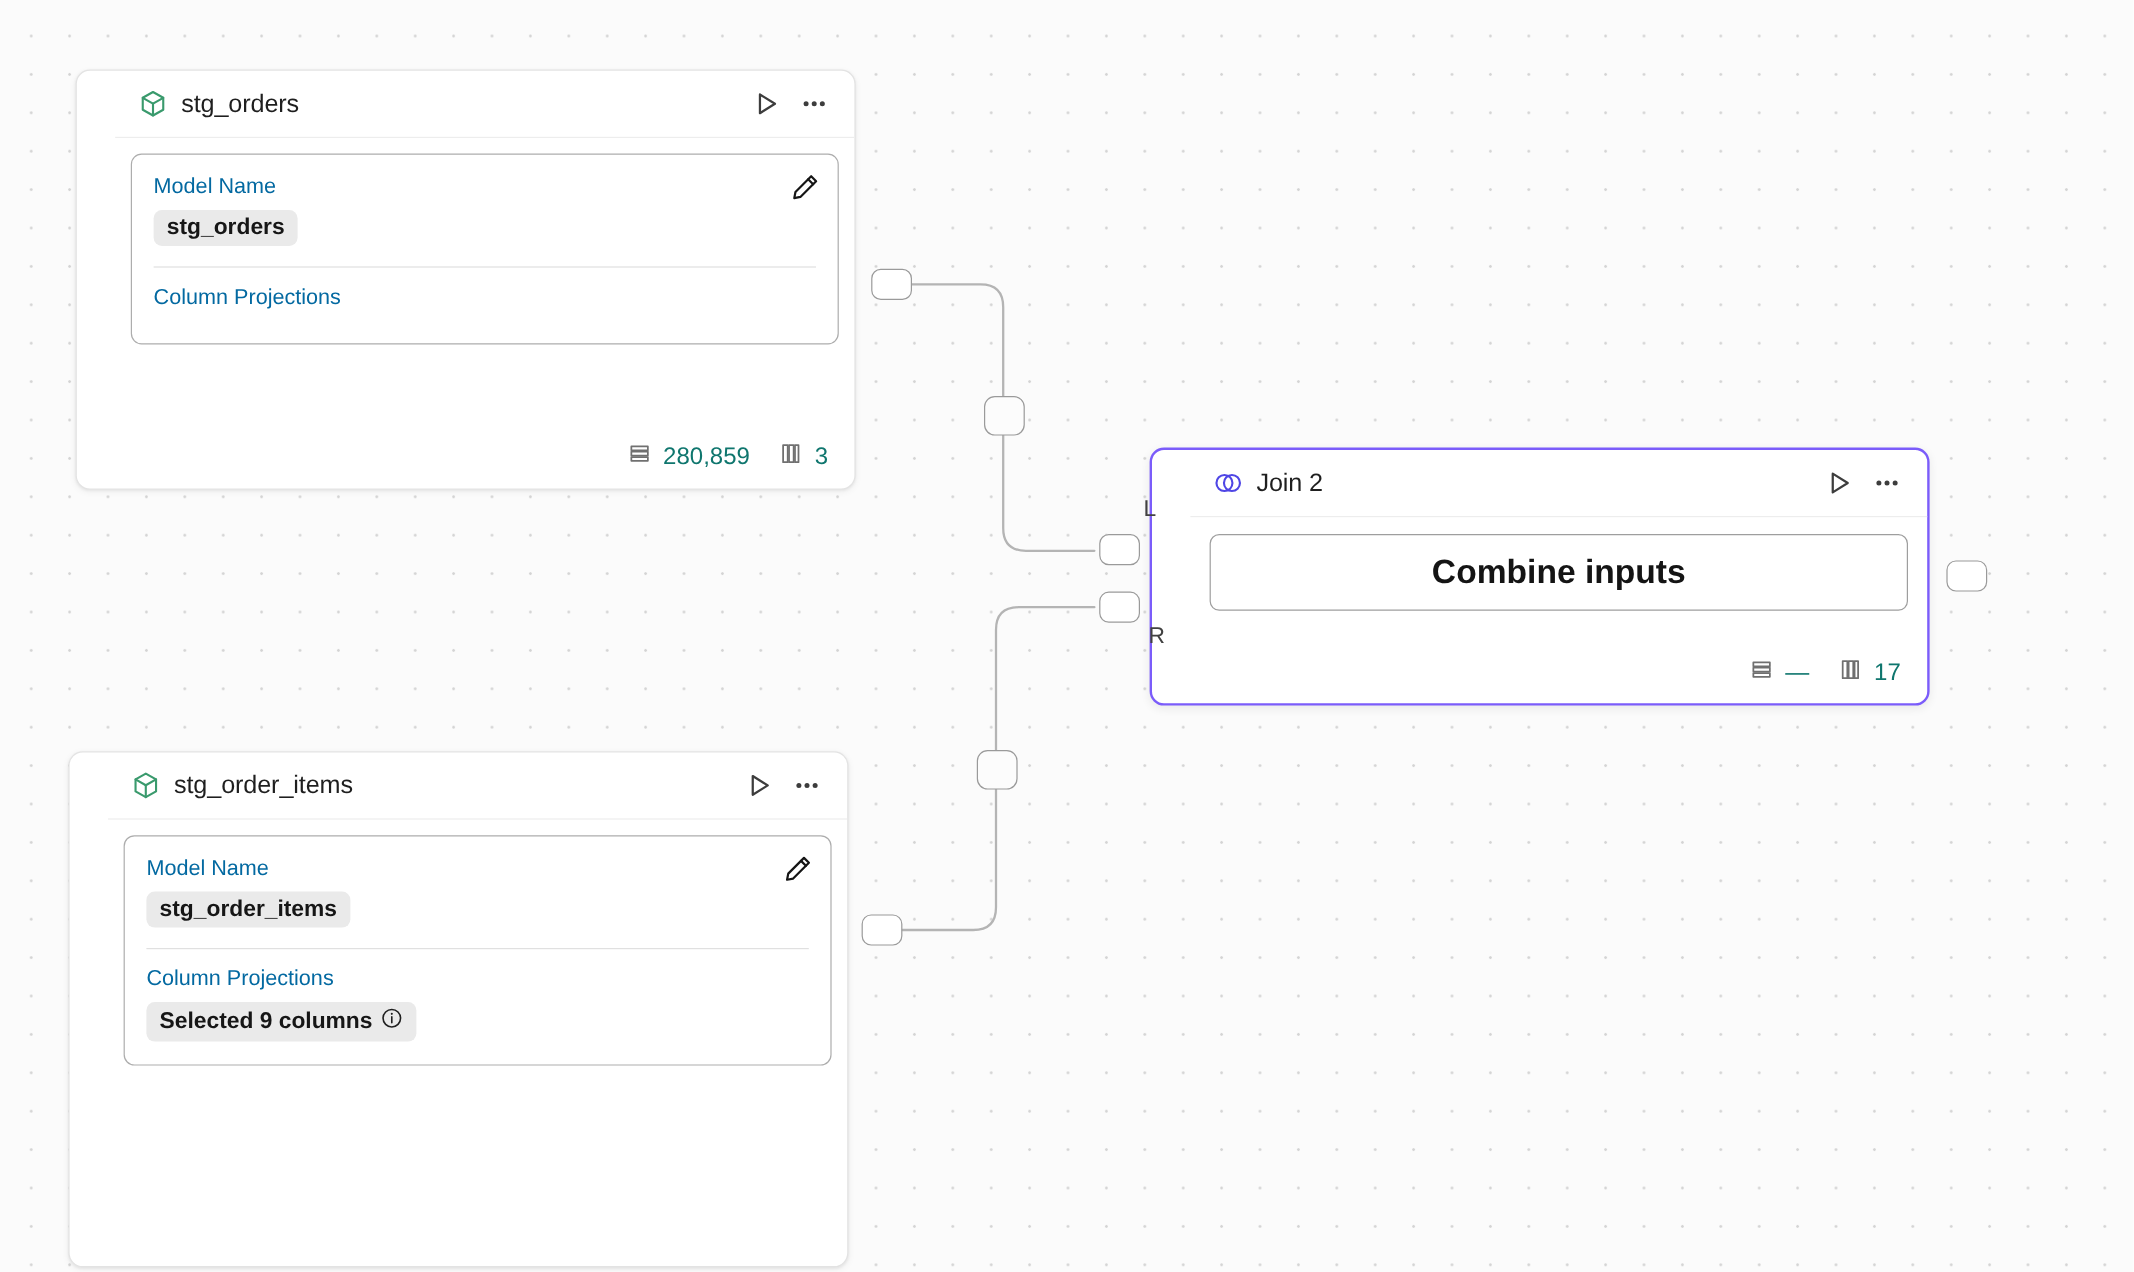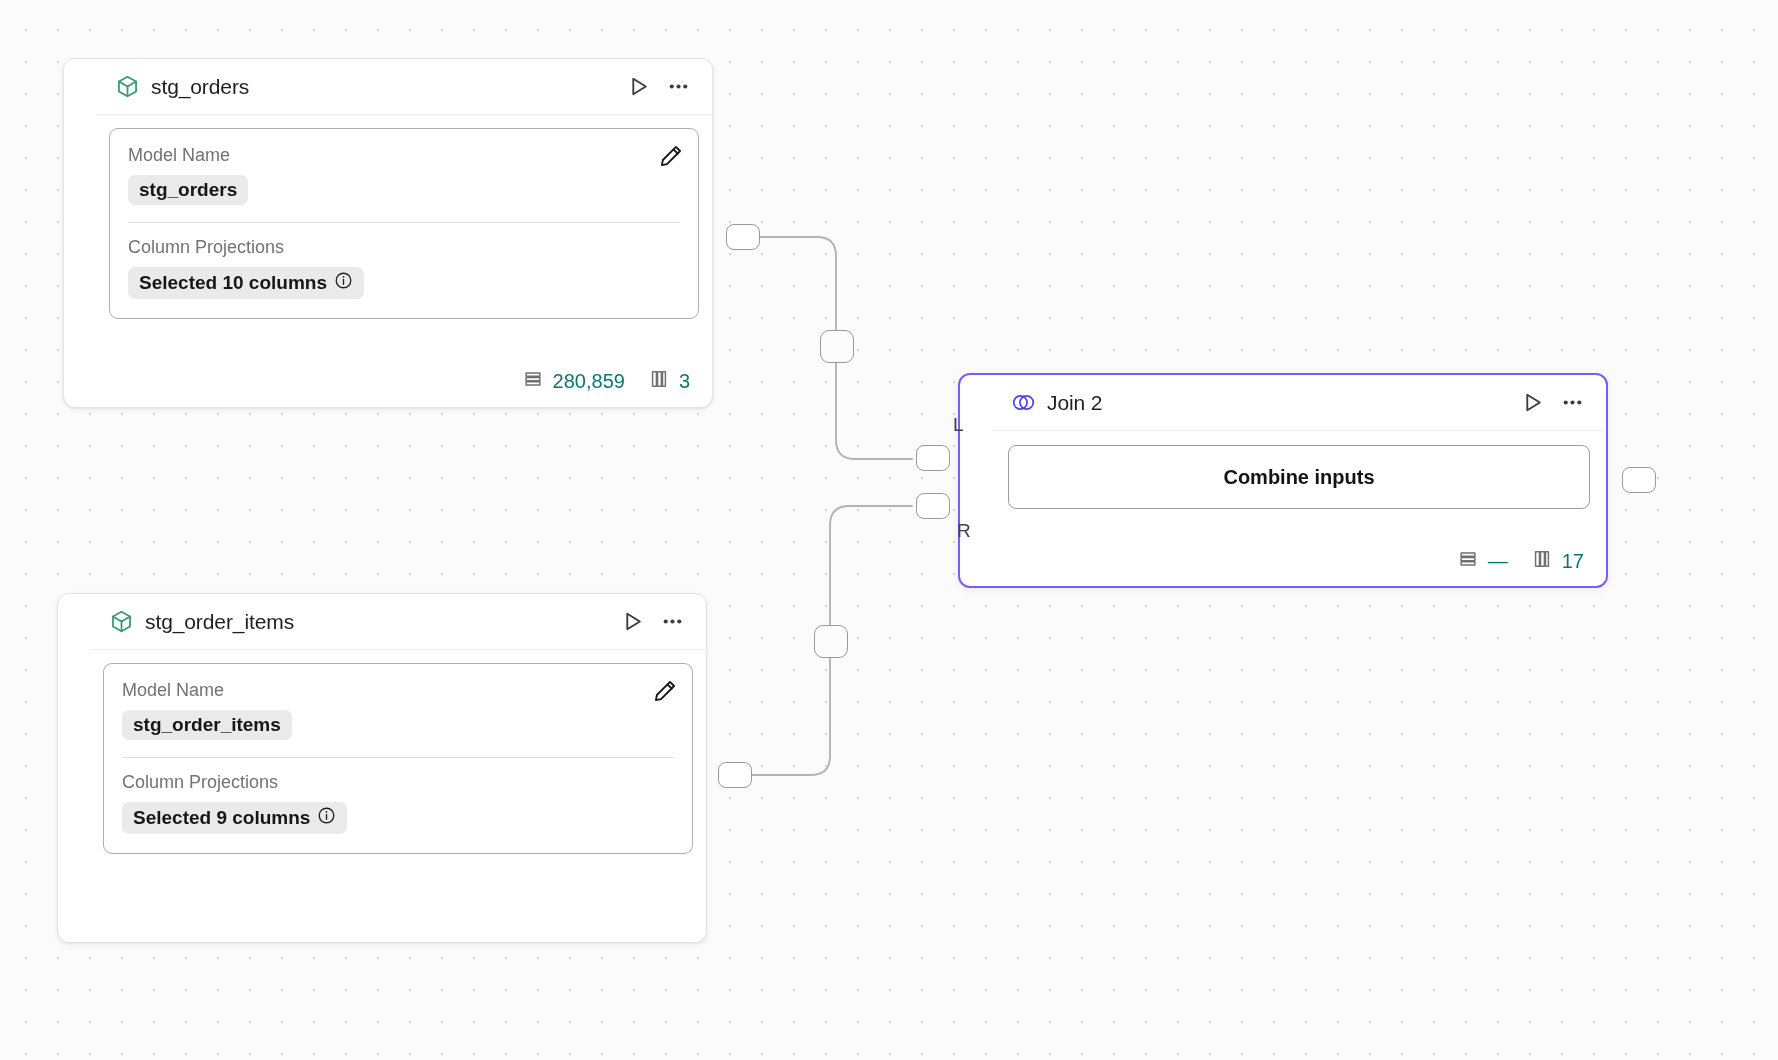--- a/index.html
+++ b/index.html
@@ -69,21 +69,21 @@
   }
   .inner-panel {
     border: 1px solid #adadad;
     border-radius: 9px;
     padding: 16px 18px 19px 18px;
     position: relative;
     background: #fff;
   }
   .field-label {
     font-size: 18px;
-    color: #737373;
+    color: #0369a1;
     margin-bottom: 9px;
   }
   .chip {
     display: inline-flex;
     align-items: center;
     gap: 7px;
     background: #eaeaea;
     border-radius: 7px;
     padding: 4px 11px;
     font-size: 19px;
@@ -122,21 +122,21 @@
 
   .combine-btn {
     width: 100%;
     border: 1px solid #9e9e9e;
     border-radius: 8px;
     background: #fff;
     height: 64px;
     display: flex;
     align-items: center;
     justify-content: center;
-    font-size: 20px;
+    font-size: 28px;
     font-weight: bold;
     color: #141414;
     cursor: pointer;
   }
 
   
   .handle {
     position: absolute;
     width: 26px; height: 26px;
     border: 1.6px solid #9a9a9a;
@@ -218,30 +218,20 @@
             <path d="M16.6 3.6 L20.4 7.4 L8.3 19.5 L3.6 20.4 L4.5 15.7 Z"></path>
             <path d="M14.3 5.9 L18.1 9.7"></path>
           </svg>
         </span>
         <div class="field-label">Model Name</div>
         <span class="chip">
           <span>stg_orders</span>
         </span>
         <div class="panel-divider"></div>
         <div class="field-label">Column Projections</div>
-        <span class="chip">
-          <span>Selected 10 columns</span>
-          <span>
-            <svg width="19" height="19" viewBox="0 0 24 24" fill="none" stroke="#202020" stroke-width="1.7">
-              <circle cx="12" cy="12" r="9.2"></circle>
-              <path d="M12 10.6 L12 16.8" stroke-linecap="round"></path>
-              <circle cx="12" cy="7.4" r="1.1" fill="#202020" stroke="none"></circle>
-            </svg>
-          </span>
-        </span>
       </div>
     </div>
 
     <div class="node-footer">
       <span class="stat">
         <span>
           <svg width="22" height="22" viewBox="0 0 24 24" fill="none" stroke="#707070" stroke-width="1.6" stroke-linejoin="round">
             <path d="M4.5 5.5 L19.5 5.5 L19.5 9 L4.5 9 Z"></path>
             <path d="M4.5 10.3 L19.5 10.3 L19.5 13.8 L4.5 13.8 Z"></path>
             <path d="M4.5 15.1 L19.5 15.1 L19.5 18.6 L4.5 18.6 Z"></path>
@@ -257,21 +247,21 @@
             <path d="M15.8 4.2 L19 4.2 L19 19.8 L15.8 19.8 Z"></path>
           </svg>
         </span>
         <span>3</span>
       </span>
     </div>
   </div>
 
   <div class="handle" style="left:726px; top:224px;"></div>
 
-  <div class="node" style="left:57px; top:593px; width:650px; height:350px;">
+  <div class="node" style="left:57px; top:626px; width:650px; height:430px;">
     <div class="node-header">
       <span class="node-title-icon">
         <svg width="25" height="25" viewBox="0 0 24 24" fill="none" stroke="#3a9a6d" stroke-width="1.7" stroke-linejoin="round" stroke-linecap="round">
           <path d="M12 2.6 L20.2 7.2 L20.2 16.8 L12 21.4 L3.8 16.8 L3.8 7.2 Z"></path>
           <path d="M3.8 7.2 L12 11.9 L20.2 7.2"></path>
           <path d="M12 11.9 L12 21.4"></path>
         </svg>
       </span>
       <span class="node-title">stg_order_items</span>
       <span class="header-spacer"></span>

